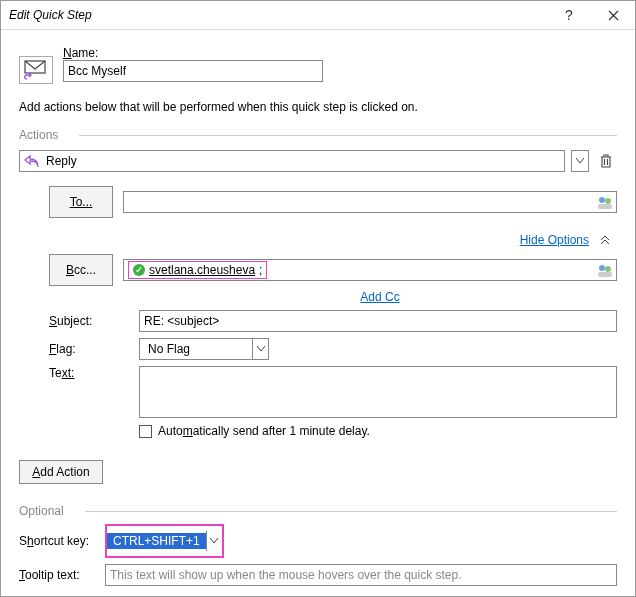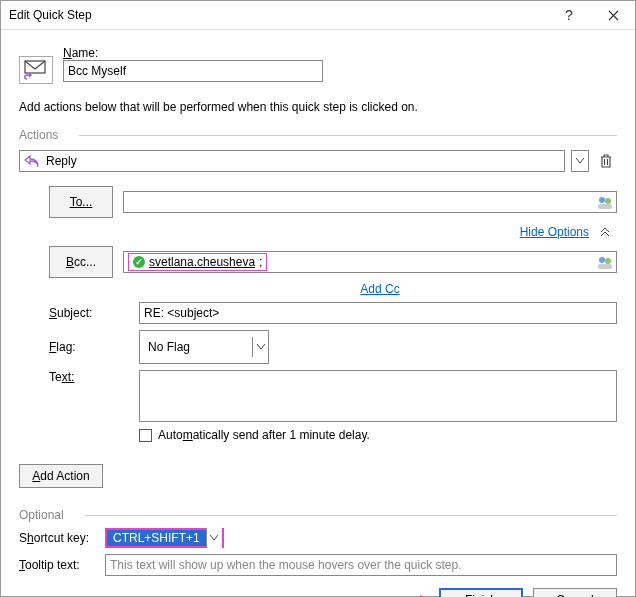--- a/index.html
+++ b/index.html
@@ -18,21 +18,21 @@
     display: flex;
     flex-direction: column;
   }
   .titlebar {
     height: 30px;
     display: flex;
     align-items: center;
     padding-left: 8px;
     border-bottom: 1px solid #ddd;
   }
-  .titlebar-title { flex: 1; font-size: 12px; }
+  .titlebar-title { flex: 1; font-size: 12px; font-style: italic; }
   .titlebar-btns { display: flex; }
   .titlebar-btn {
     width: 44px; height: 28px;
     display: flex; align-items: center; justify-content: center;
     font-size: 14px; color: #333;
     cursor: pointer;
   }
   .content {
     padding: 10px 18px 14px 18px;
     flex: 1;
@@ -86,61 +86,61 @@
     flex:1; height:22px; border:1px solid #888;
     display:flex; align-items:center; padding:0 4px; gap:4px;
     position: relative;
   }
   .contact-icon {
     width:18px; height:18px;
     position:absolute; right:2px; top:1px;
   }
   .hide-options {
     display:flex; justify-content:flex-end; align-items:center;
-    gap:8px; margin-top:6px; margin-right:4px;
+    gap:8px; margin-top:14px; margin-right:4px;
   }
   .link { color:#0066cc; text-decoration:underline; cursor:pointer; }
   .chev-up {
     width:16px; height:16px; display:flex; align-items:center; justify-content:center;
   }
   .chip-wrap {
     border:1px solid #e542c4; padding:1px 4px; display:inline-flex;
     align-items:center; gap:4px; height:18px;
   }
   .green-check {
     width:12px; height:12px; border-radius:50%;
     background:#3cb043; display:flex; align-items:center; justify-content:center;
     color:#fff; font-size:9px; font-weight:bold;
   }
   .field-lbl { width:80px; font-size:12px; }
   .text-input {
     height:22px; border:1px solid #888; padding:0 4px; font-size:12px;
   }
   .combo {
-    height:34px; border:1px solid #888; display:flex; align-items:center;
+    height:22px; border:1px solid #888; display:flex; align-items:center;
     padding-left:8px;
   }
   .combo-arrow {
     width:16px; height:20px; border-left:1px solid #888;
     margin-left:auto; display:flex; align-items:center; justify-content:center;
   }
   .textarea {
     flex:1; height:52px; border:1px solid #888; padding:2px 4px;
   }
   .checkbox-row { display:flex; align-items:center; gap:6px; margin-top:6px; margin-left:0; }
   .checkbox {
     width:13px; height:13px; border:1px solid #555; background:#fff;
   }
   .add-action-btn {
     width:84px; height:24px; border:1px solid #888; background:#f3f3f3;
     display:flex; align-items:center; justify-content:center;
     font-size:12px; margin-top:22px; cursor:pointer;
   }
   .shortcut-combo {
-    height:20px; display:flex; align-items:center;
+    height:34px; display:flex; align-items:center;
     border:2px solid #e542c4;
   }
   .shortcut-inner {
     background:#2a6bd1; color:#fff; padding:1px 6px; font-size:12px;
   }
   .shortcut-arrow {
     width:16px; height:20px; background:#fff;
     display:flex; align-items:center; justify-content:center;
     border-left:1px solid #888;
   }

